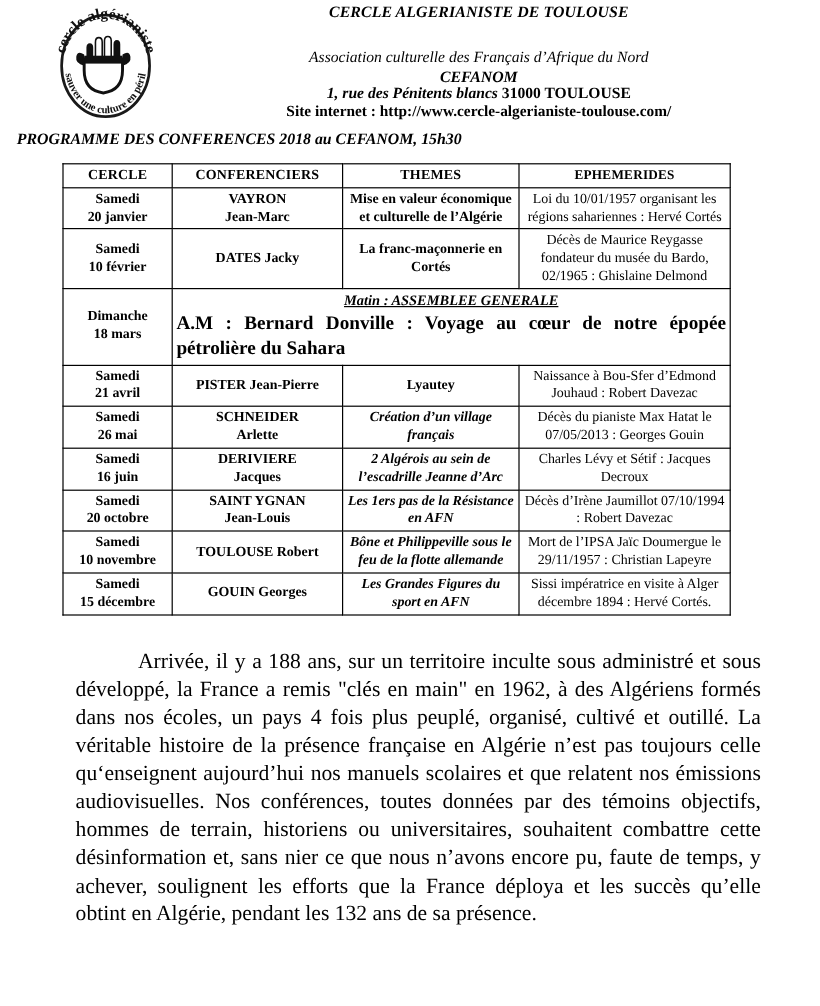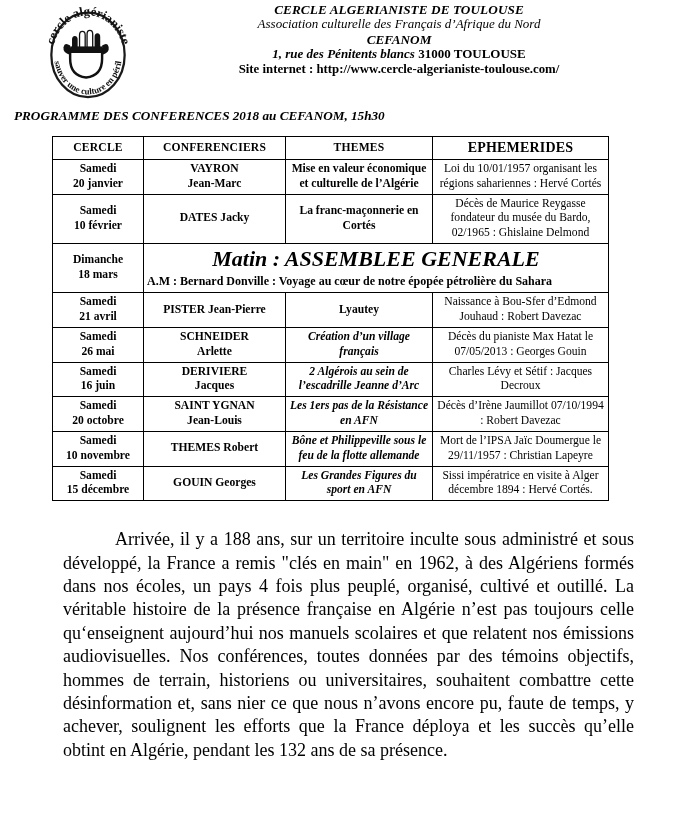--- a/index.html
+++ b/index.html
@@ -44,20 +44,21 @@
   }
   .org-name {
     font-weight: bold;
     font-style: italic;
     font-size: 13.2px;
     letter-spacing: 0.1px;
   }
   .org-sub {
     font-style: italic;
     font-size: 13px;
+    margin-top: 24px;
   }
   .org-cefanom {
     font-weight: bold;
     font-style: italic;
     font-size: 13.2px;
   }
   .org-addr {
     font-size: 13px;
     font-weight: bold;
   }
@@ -98,21 +99,21 @@
   col.c-conf   { width: 142px; }
   col.c-theme  { width: 147px; }
   col.c-eph    { width: 176px; }
 
   thead th {
     font-weight: bold;
     font-size: 12.4px;
     padding: 3px 2px;
     letter-spacing: 0.2px;
   }
-  thead th.eph-h { font-size: 14px; }
+  thead th.eph-h { font-size: 11px; }
 
   td.date  { font-weight: bold; font-size: 11.8px; }
   td.conf  { font-weight: bold; font-size: 12.2px; }
   td.theme { font-weight: bold; font-size: 11.8px; }
   td.theme.ital { font-style: italic; }
   td.eph   { font-weight: normal; font-size: 11.9px; line-height: 1.3; }
 
   
   td.ag-date {
     font-weight: bold;
@@ -120,27 +121,28 @@
     line-height: 1.2;
   }
   td.ag-body {
     text-align: left;
     padding: 4px 6px 6px 8px;
   }
   .ag-title {
     text-align: center;
     font-weight: bold;
     font-style: italic;
-    font-size: 22px;
+    font-size: 12px;
     line-height: 1.2;
     margin-bottom: 2px;
+    text-decoration: underline;
   }
   .ag-sub {
     font-weight: bold;
-    font-size: 12px;
+    font-size: 16px;
     text-align: justify;
     line-height: 1.32;
   }
 
   
   .footer {
     padding: 11px 33px 0 47px;
   }
   .footer p {
     margin: 16px;
@@ -254,21 +256,21 @@
           <td class="eph">Charles Lévy et Sétif : Jacques Decroux</td>
         </tr>
         <tr>
           <td class="date">Samedi<br>20 octobre</td>
           <td class="conf">SAINT YGNAN<br>Jean-Louis</td>
           <td class="theme ital">Les 1ers pas de la Résistance en AFN</td>
           <td class="eph">Décès d’Irène Jaumillot 07/10/1994 : Robert Davezac</td>
         </tr>
         <tr>
           <td class="date">Samedi<br>10 novembre</td>
-          <td class="conf">THEMES Robert</td>
+          <td class="conf">TOULOUSE Robert</td>
           <td class="theme ital">Bône et Philippeville sous le feu de la flotte allemande</td>
           <td class="eph">Mort de l’IPSA Jaïc Doumergue le 29/11/1957 : Christian Lapeyre</td>
         </tr>
         <tr>
           <td class="date">Samedi<br>15 décembre</td>
           <td class="conf">GOUIN Georges</td>
           <td class="theme ital">Les Grandes Figures du sport en AFN</td>
           <td class="eph">Sissi impératrice en visite à Alger décembre 1894 : Hervé Cortés.</td>
         </tr>
       </tbody>

